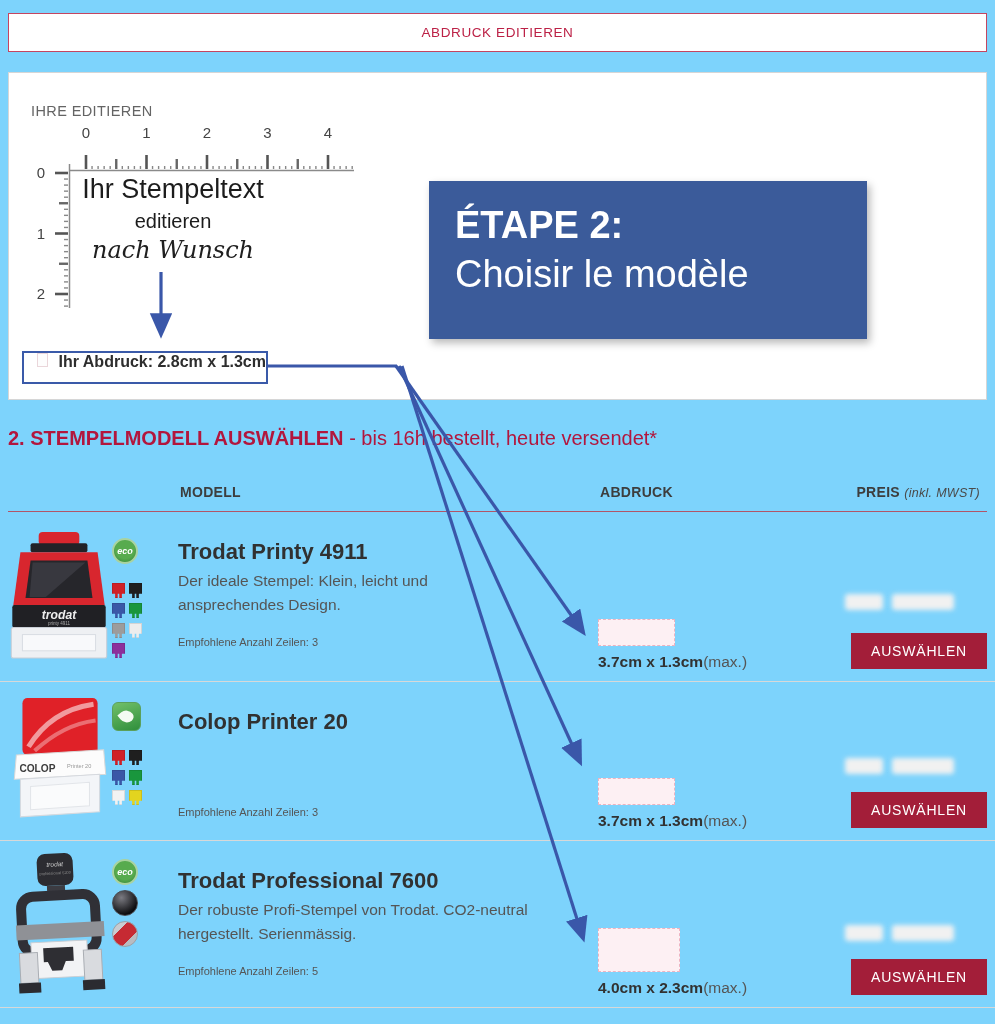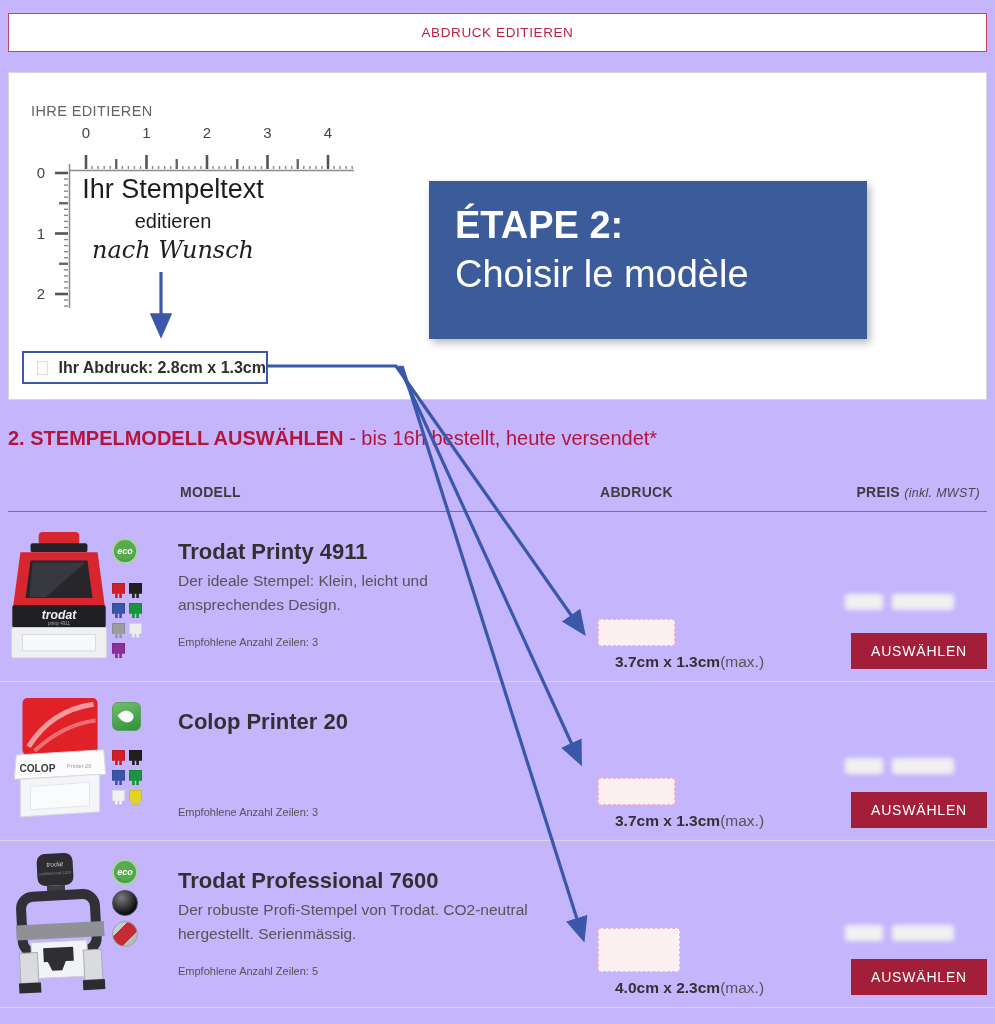--- a/index.html
+++ b/index.html
@@ -1,18 +1,18 @@
 <!DOCTYPE html>
 <html><head>
 <meta charset="utf-8">
 <style>
   * { margin:0; padding:0; box-sizing:border-box; }
   html,body { background:#fff; }
   body { font-family:"Liberation Sans", sans-serif; color:#333; }
-  #page { position:relative; width:995px; height:1024px; background:#c4b5fd; overflow:hidden; }
+  #page { position:relative; width:995px; height:1024px; background:#7dd3fc; overflow:hidden; }
 
   
   .top-btn{
     position:absolute; left:8px; top:13px; width:979px; height:39px;
     background:#fff; border:1px solid #c4germ;
     border:1px solid #c44560; color:#bc2146; font-size:13.5px; letter-spacing:.6px;
     display:flex; align-items:center; justify-content:center; cursor:pointer;
   }
 
   
@@ -31,21 +31,21 @@
     position:absolute; left:420px; top:108px; width:438px; height:158px;
     background:#3b5b9a; color:#fff; padding:20px 20px 0 26px;
     box-shadow:3px 4px 8px rgba(0,0,0,.28);
   }
   .banner-l1{ font-size:38px; font-weight:bold; line-height:1.3; }
   .banner-l2{ font-size:38px; font-weight:400; line-height:1.3; }
 
   .abdruck-note{
     position:absolute; left:13px; top:278px; width:246px; height:33px;
     border:2px solid #3a5aa9; background:#fff;
-    display:flex; align-items:center; padding-left:13px; gap:11px;
+    display:flex; align-items:flex-start; padding-left:13px; gap:11px;
   }
   .abdruck-note .chip{ width:24px; height:14px; background:#fdfdfd; border:1px solid #ead6da; }
   .abdruck-note .txt{ font-size:16px; font-weight:bold; color:#2e2e2e; white-space:nowrap; }
 
   
   #arrows{ position:absolute; left:0; top:0; width:995px; height:1024px; z-index:10; pointer-events:none; }
 
   
   .section-heading{ position:absolute; left:8px; top:427px; font-size:20px; color:#b2163d; }
   .section-heading b{ font-weight:bold; }
@@ -73,21 +73,21 @@
   .swatch-grid{ display:grid; grid-template-columns:13px 13px; gap:5px 4px; margin-top:14px; }
   .swatch{ width:13px; height:15px; box-shadow:inset 0 0 0 1px rgba(0,0,0,.10);
     clip-path:polygon(0 0,100% 0,100% 72%,76% 72%,76% 100%,56% 100%,56% 72%,44% 72%,44% 100%,24% 100%,24% 72%,0 72%); }
 
   .p-name{ position:absolute; left:178px; top:27px; font-size:22px; font-weight:bold; color:#313131; }
   .p-desc{ position:absolute; left:178px; top:57px; width:352px; font-size:15.5px; line-height:1.55; color:#555; }
   .p-note{ position:absolute; left:178px; top:124px; font-size:11px; color:#555; }
 
   .p-abdruck{ position:absolute; left:598px; bottom:10px; }
   .imprint-box{ background:#fdf0f3; border:1px dashed #eeb3c0; margin-bottom:7px; }
-  .p-size{ font-size:15.5px; color:#555; white-space:nowrap;margin-left:17px; }
+  .p-size{ font-size:15.5px; color:#555; white-space:nowrap; }
   .p-size b{ color:#323232; }
 
   .p-price{ position:absolute; right:30px; top:82px; width:120px; display:flex; gap:9px; }
   .p-price i{ display:block; height:16px; border-radius:3px; background:#f1f1f1; filter:blur(2.5px); }
   .p-price i.b1{ width:38px; } .p-price i.b2{ width:62px; }
 
   .p-btn{
     position:absolute; right:8px; bottom:12px; width:136px; height:36px;
     background:#a31e39; color:#fff; border:none; font-family:"Liberation Sans",sans-serif;
     font-size:14px; letter-spacing:.8px; cursor:pointer;

